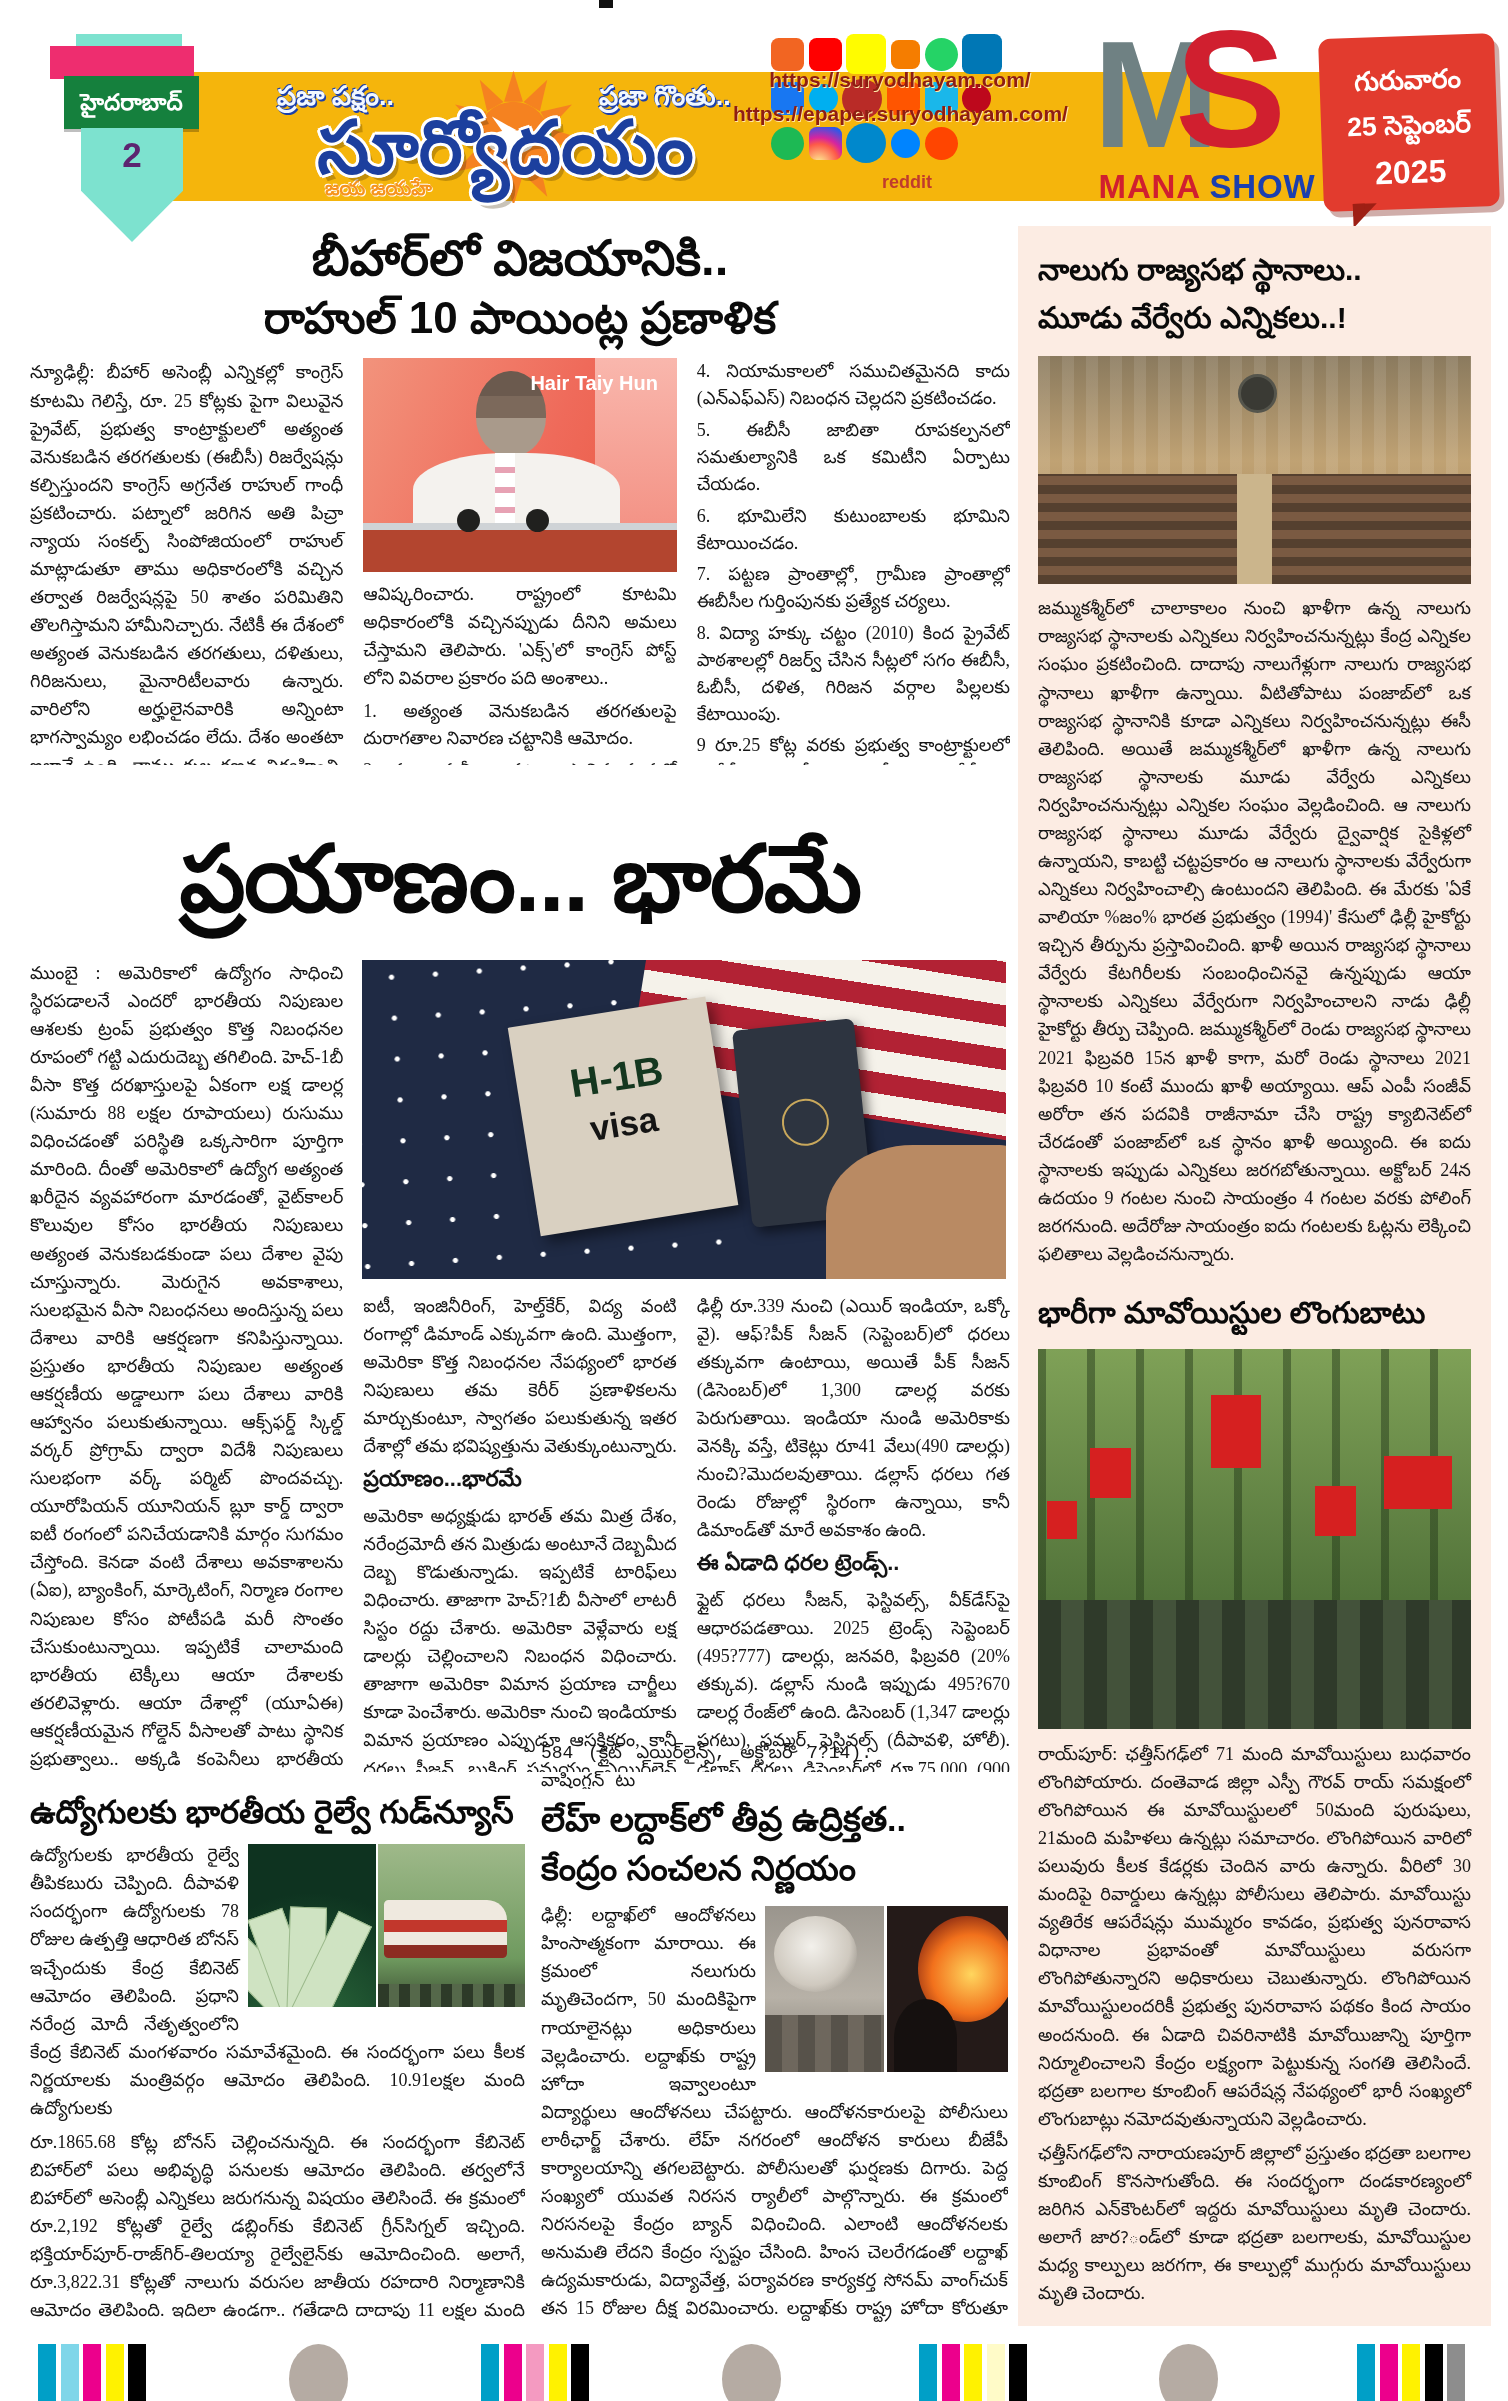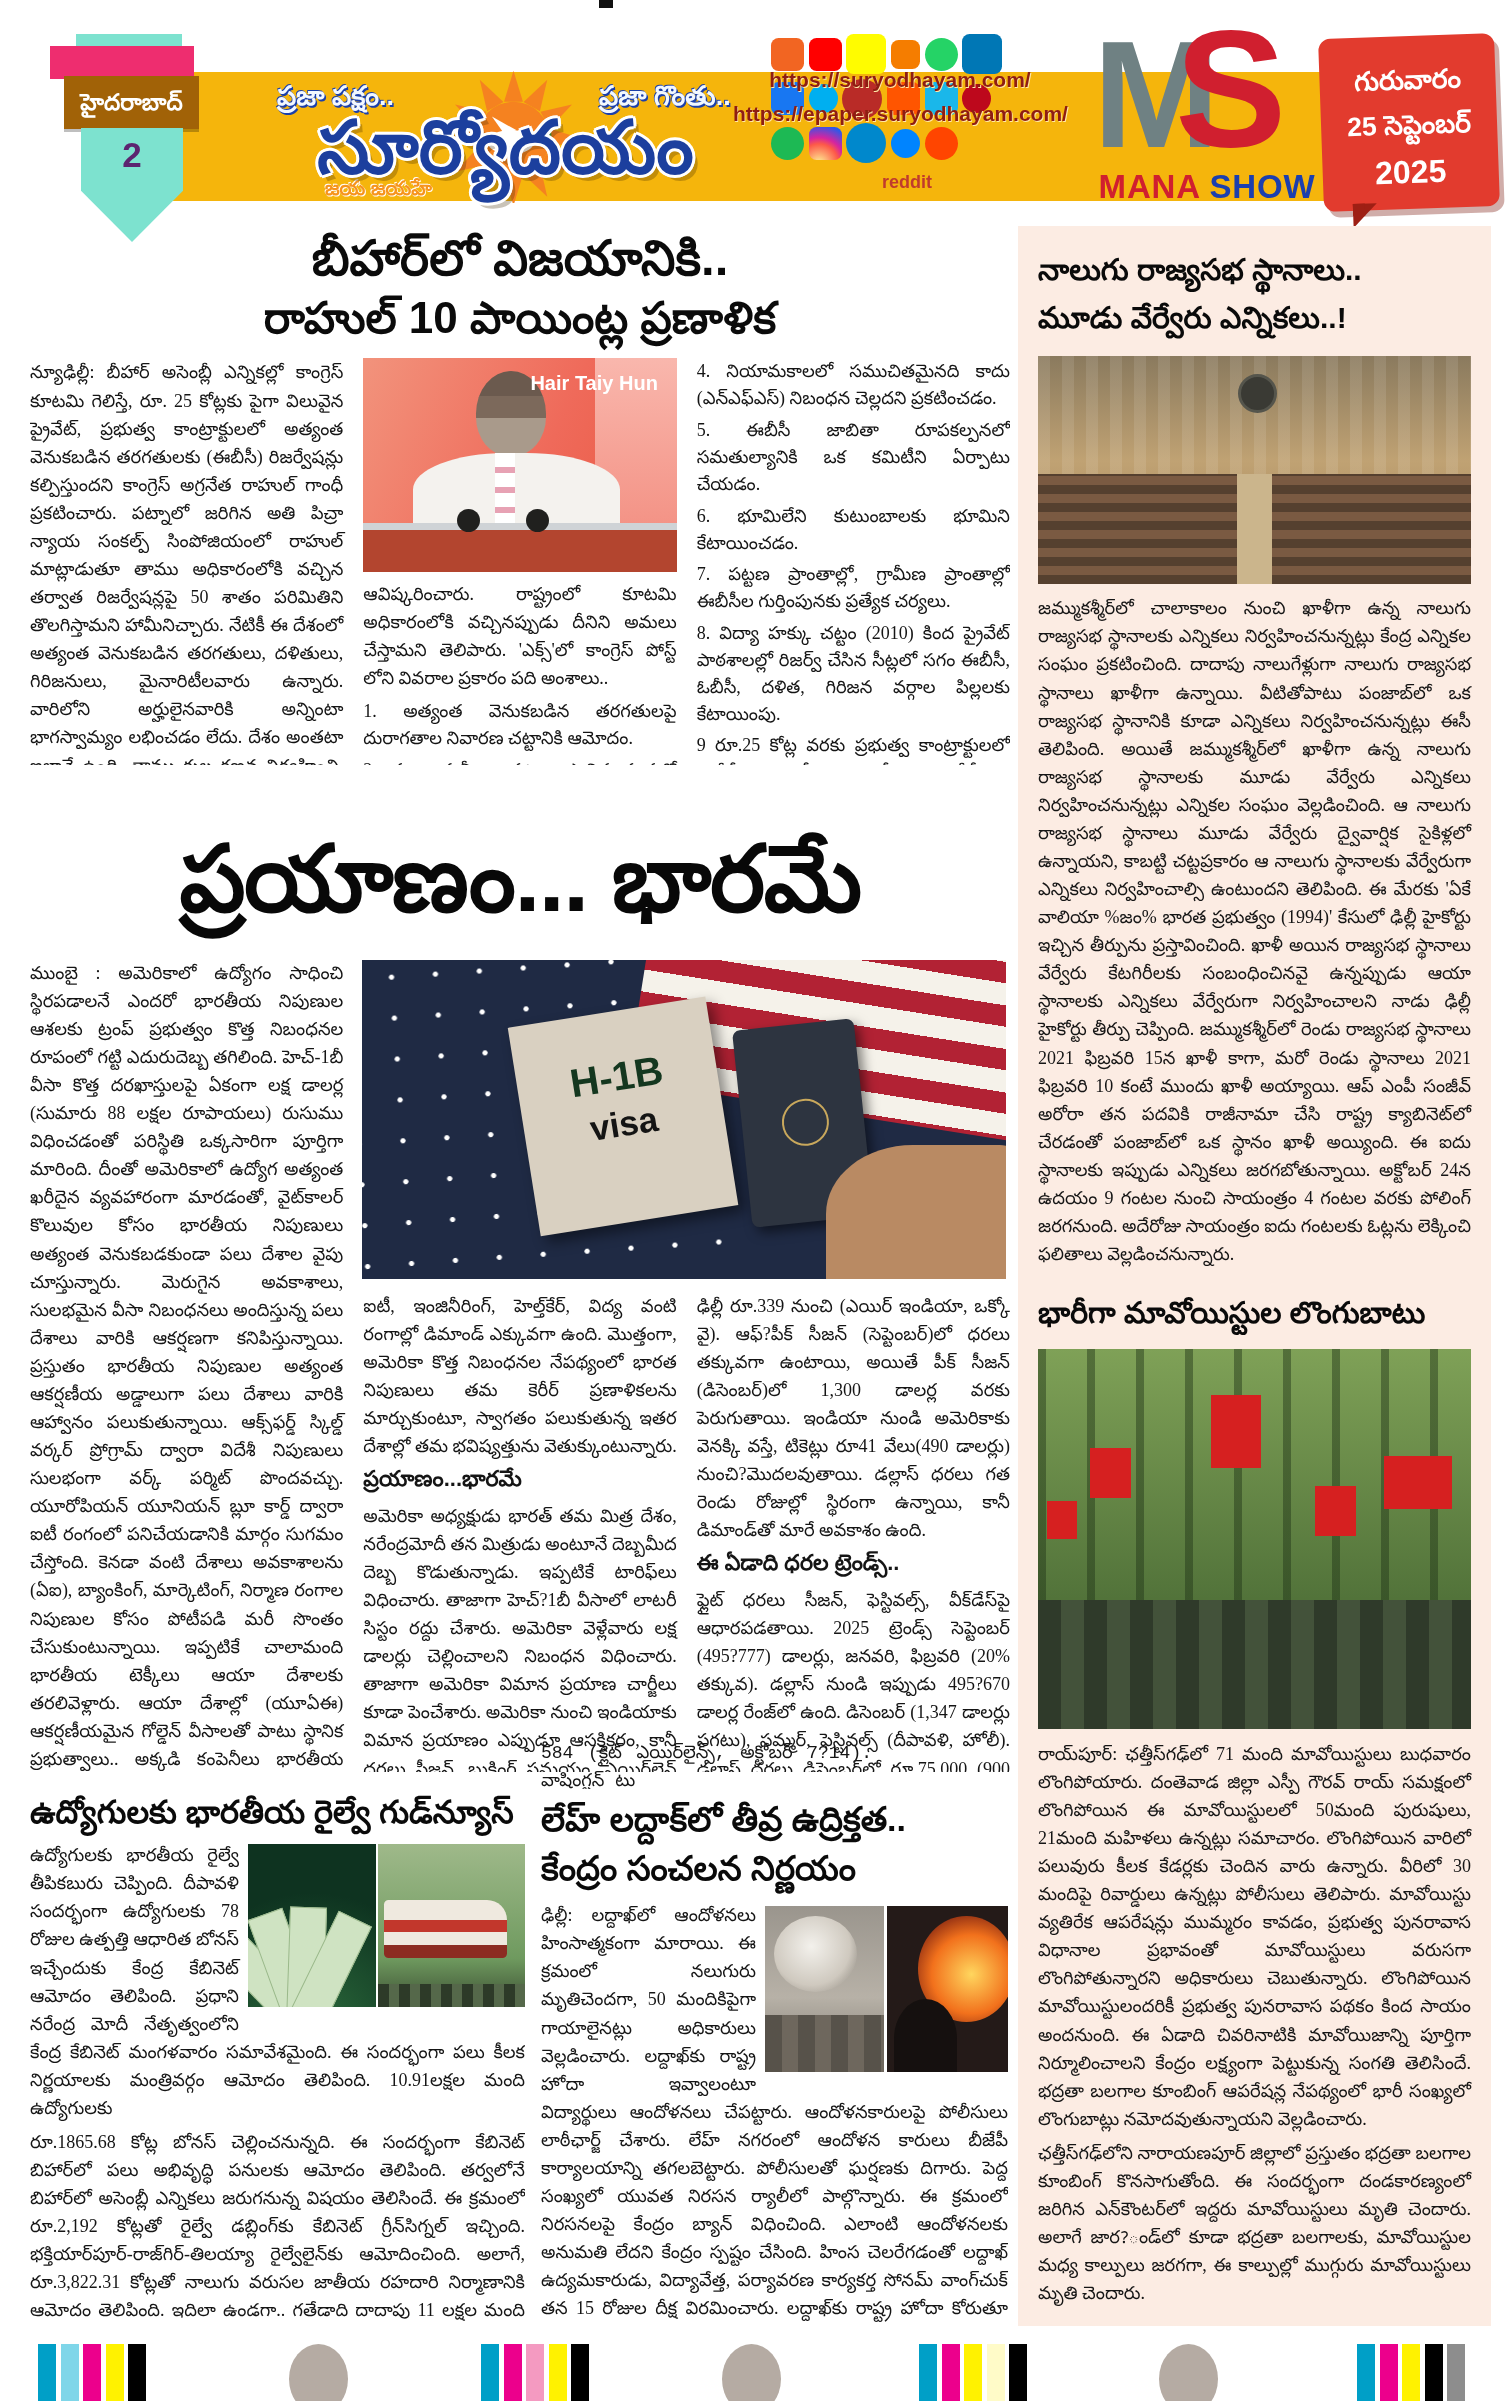--- a/index.html
+++ b/index.html
@@ -7,21 +7,21 @@
         font-family:"Liberation Serif",serif;color:#151515;}
   .hsans{font-family:"Liberation Sans",sans-serif;}
   .bt{font-size:18px;line-height:1.56;text-align:justify;margin:0 0 6px;}
   .li{font-size:18px;line-height:1.5;text-align:justify;margin:0 0 4.6px;}
 
   
   .band{position:absolute;left:114px;top:72px;width:1375px;height:129px;background:#F5B50C;}
   .topmark{position:absolute;left:599px;top:0;width:13.7px;height:7.6px;background:#111;}
   .rib-tab{position:absolute;left:76px;top:34px;width:106px;height:38px;background:#7DE2CF;}
   .rib-pink{position:absolute;left:50px;top:46px;width:144px;height:33px;background:#EE2D6F;}
-  .rib-blue{position:absolute;left:64px;top:76px;width:135px;height:53px;background:#a16207;
+  .rib-blue{position:absolute;left:64px;top:76px;width:135px;height:53px;background:#15803d;
             color:#fff;font-weight:900;font-size:23px;line-height:53px;text-align:center;
             font-family:"Liberation Sans",sans-serif;box-shadow:0 3px 0 rgba(0,0,0,.25);}
   .rib-arrow{position:absolute;left:81px;top:128px;width:102px;height:114px;background:#7DE2CF;
              clip-path:polygon(0 0,100% 0,100% 55%,50% 100%,0 55%);}
   .rib-num{position:absolute;left:81px;top:135px;width:102px;text-align:center;font-size:35px;
            color:#5C2470;font-weight:900;font-family:"Liberation Sans",sans-serif;}
   .tagline{position:absolute;top:81px;font-size:27px;font-weight:900;color:#f2f8ff;
            font-family:"Liberation Sans",sans-serif;text-shadow:1.5px 1.5px 0 #1b3faa,-0.8px -0.8px 0 #1b3faa;}
   .tag-left{left:277px;} .tag-right{left:599px;}
   .jaya{position:absolute;left:325px;top:177px;font-size:20px;font-weight:900;color:#f7941d;

